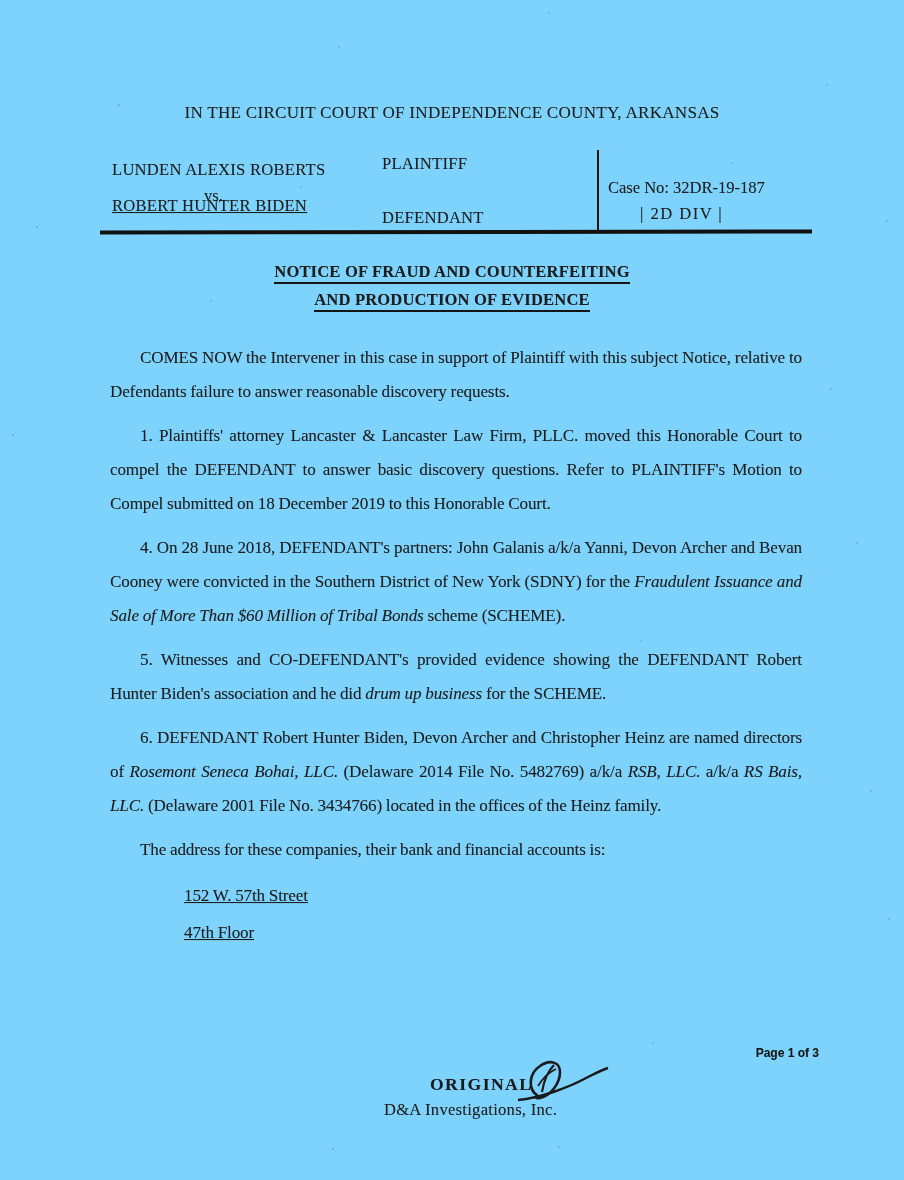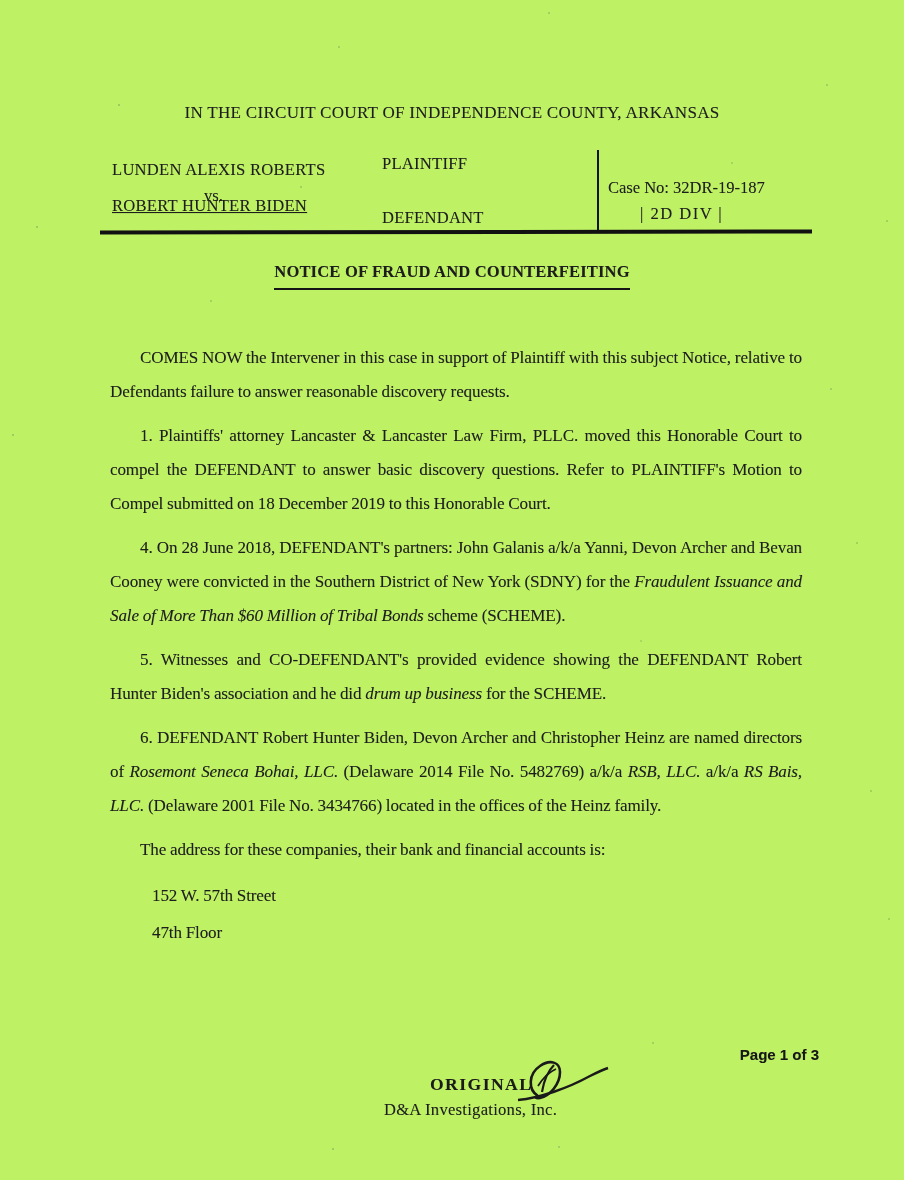--- a/index.html
+++ b/index.html
@@ -1,19 +1,19 @@
 <!DOCTYPE html>
 <html><head>
 <meta charset="utf-8">
 <style>
   html,body{margin:0;padding:0;background:#e8e8e8;}
   .page{
     position:relative;
     width:904px;height:1180px;
-    background:#bef264;
+    background:#7dd3fc;
     overflow:hidden;
     font-family:"Liberation Serif","DejaVu Serif",serif;
     color:#1d1d1d;
     text-shadow:0.3px 0.3px 0 rgba(25,25,25,0.28);
   }
   
   .court-header{
     position:absolute;top:103px;left:0;width:100%;
     text-align:center;font-size:17px;letter-spacing:0.3px;
   }
@@ -24,36 +24,36 @@
   .cap-vs{position:absolute;left:104px;top:36px;}
   .cap-defendant-name{position:absolute;left:12px;top:46px;letter-spacing:0.3px;text-decoration:underline;}
   .cap-defendant-role{position:absolute;left:282px;top:58px;letter-spacing:0.3px;}
   .cap-divider{position:absolute;left:497px;top:0;width:2px;height:82px;background:#151515;}
   .cap-case-no{position:absolute;left:508px;top:28px;}
   .cap-division{position:absolute;left:540px;top:54px;letter-spacing:1.5px;}
   .caption-rule{position:absolute;left:100px;top:230px;width:712px;height:4px;background:#111;transform:rotate(-0.08deg);}
   
   .doc-title{position:absolute;top:258px;left:0;width:100%;text-align:center;
     font-weight:bold;font-size:16.5px;line-height:28px;letter-spacing:0.2px;}
-  .doc-title .u{border-bottom:2.5px solid #151515;padding-bottom:7px;}
+  .doc-title .u{border-bottom:2.5px solid #151515;padding-bottom:1px;}
   
   .body-text{
     position:absolute;left:100px;top:331px;width:712px;
     font-size:17px;line-height:34px;text-align:justify;
     letter-spacing:-0.1px;word-spacing:-0.3px;
   }
   .body-text p.para{margin:10px;text-indent:30px;}
   .body-text .it{font-style:italic;}
-  .address-block{margin-left:52px;}
+  .address-block{margin-left:84px;text-decoration:underline;}
   .addr-line{line-height:37px;}
   
   .page-number{
     position:absolute;top:1046px;right:85px;
     font-family:"Liberation Sans","DejaVu Sans",sans-serif;
-    font-weight:700;font-size:15px;color:#161616;
+    font-weight:700;font-size:12px;color:#161616;
   }
   .stamp{position:absolute;top:1074px;left:430px;
     font-weight:bold;font-size:17.5px;letter-spacing:1.5px;color:#1a1a1a;}
   .stamp-scribble{position:absolute;left:86px;top:-18px;}
   .org-line{position:absolute;top:1100px;left:384px;font-size:16.5px;letter-spacing:0.3px;}
   
   .speck{position:absolute;border-radius:50%;background:#555;}
 </style>
 </head>
 <body>
@@ -69,20 +69,21 @@
     <div class="cap-defendant-name">ROBERT HUNTER BIDEN</div>
     <div class="cap-defendant-role">DEFENDANT</div>
     <div class="cap-divider"></div>
     <div class="cap-case-no">Case No: 32DR-19-187</div>
     <div class="cap-division">| 2D DIV |</div>
   </div>
   <div class="caption-rule"></div>
 
   <div class="doc-title">
     <div><span class="u">NOTICE OF FRAUD AND COUNTERFEITING</span></div>
+    <div><span class="u">AND PRODUCTION OF EVIDENCE</span></div>
   </div>
 
   <div class="body-text">
 
     <p class="para"><span>COMES NOW the Intervener in this case in support of Plaintiff with this subject Notice, relative to Defendants failure to answer reasonable discovery requests.</span></p>
       <p class="para"><span>1. Plaintiffs' attorney Lancaster &amp; Lancaster Law Firm, PLLC. moved this Honorable Court to compel the DEFENDANT to answer basic discovery questions. Refer to PLAINTIFF's Motion to Compel submitted on 18 December 2019 to this Honorable Court.</span></p>
       <p class="para"><span>4. On 28 June 2018, DEFENDANT's partners: John Galanis a/k/a Yanni, Devon Archer and Bevan Cooney were convicted in the Southern District of New York (SDNY) for the </span><span class="it">Fraudulent Issuance and Sale of More Than $60 Million of Tribal Bonds</span><span> scheme (SCHEME).</span></p>
       <p class="para"><span>5. Witnesses and CO-DEFENDANT's provided evidence showing the DEFENDANT Robert Hunter Biden's association and he did </span><span class="it">drum up business</span><span> for the SCHEME.</span></p>
       <p class="para"><span>6. DEFENDANT Robert Hunter Biden, Devon Archer and Christopher Heinz are named directors of </span><span class="it">Rosemont Seneca Bohai, LLC.</span><span> (Delaware 2014 File No. 5482769) a/k/a </span><span class="it">RSB, LLC.</span><span> a/k/a </span><span class="it">RS Bais, LLC.</span><span> (Delaware 2001 File No. 3434766) located in the offices of the Heinz family.</span></p>
       <p class="para"><span>The address for these companies, their bank and financial accounts is:</span></p>

